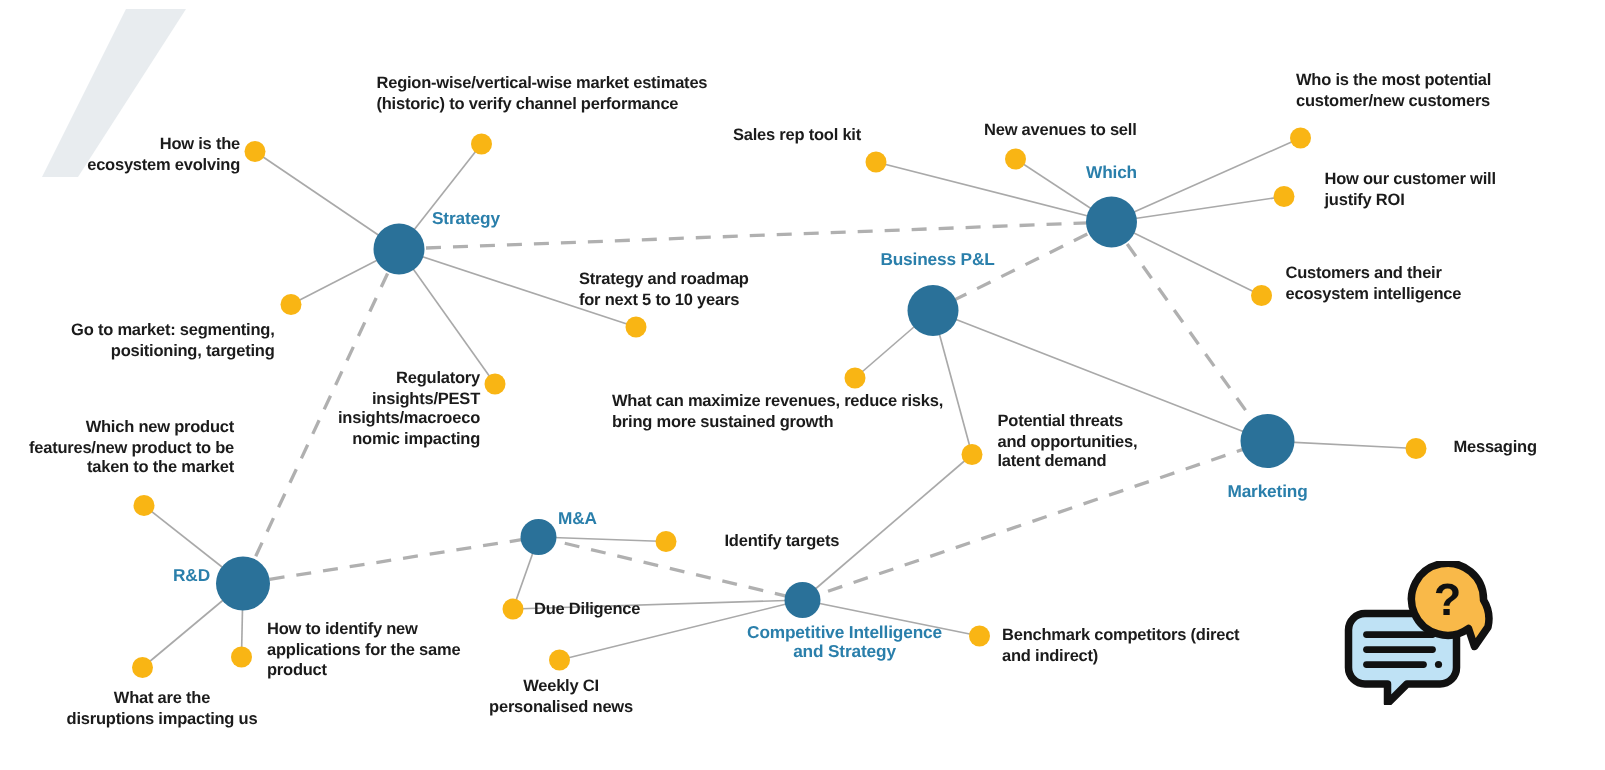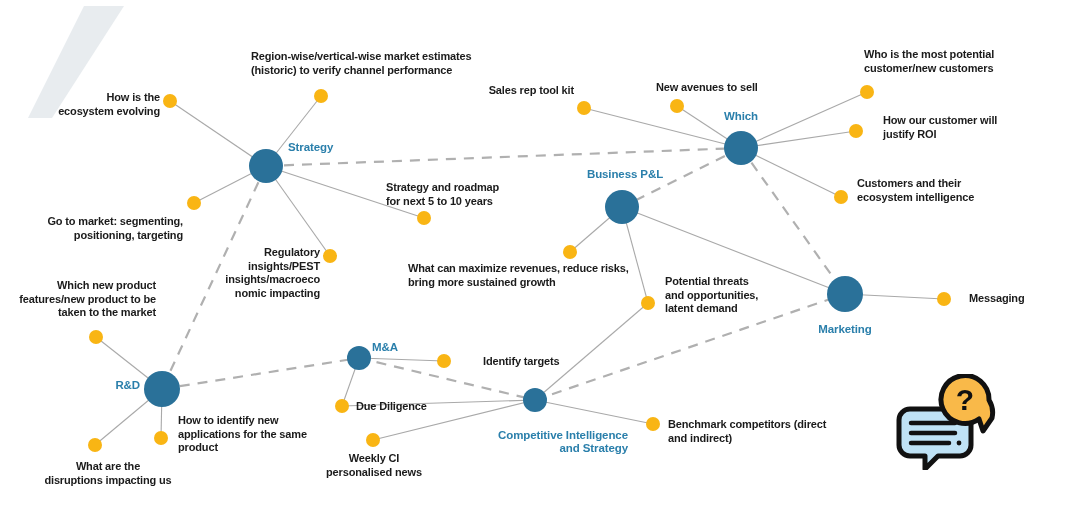--- a/index.html
+++ b/index.html
@@ -185,21 +185,21 @@
       <div class="hub-label anchor-center" style="left: 741px; top: 116px;">Which</div>
       <div class="hub" style="left: 622px; top: 207px; width: 34px; height: 34px; background: rgb(42, 113, 153);"></div>
       <div class="hub-label anchor-center" style="left: 625px; top: 174px;">Business P&amp;L</div>
       <div class="hub" style="left: 845px; top: 294px; width: 36px; height: 36px; background: rgb(42, 113, 153);"></div>
       <div class="hub-label anchor-center" style="left: 845px; top: 329px;">Marketing</div>
       <div class="hub" style="left: 162px; top: 389px; width: 36px; height: 36px; background: rgb(42, 113, 153);"></div>
       <div class="hub-label anchor-right" style="left: 140px; top: 385px;">R&amp;D</div>
       <div class="hub" style="left: 359px; top: 358px; width: 24px; height: 24px; background: rgb(42, 113, 153);"></div>
       <div class="hub-label anchor-left" style="left: 372px; top: 347px;">M&amp;A</div>
       <div class="hub" style="left: 535px; top: 400px; width: 24px; height: 24px; background: rgb(42, 113, 153);"></div>
-      <div class="hub-label anchor-center" style="left: 563px; top: 442px; text-align: right;">Competitive Intelligence
+      <div class="hub-label anchor-center" style="left: 563px; top: 429px;">Competitive Intelligence
 and Strategy</div>
     </div>
 
   <div id="qa-icon">
     <svg width="104" height="96" viewBox="0 0 104 96">
       <g>
         <path d="M6 46 a11 11 0 0 1 11 -11 h50 a11 11 0 0 1 11 11 v25 a11 11 0 0 1 -11 11 h-22 l-13 13 v-13 h-15 a11 11 0 0 1 -11 -11 z" fill="#bfe2f5" stroke="#111111" stroke-width="5" stroke-linejoin="round"></path>
         <line x1="18" y1="49" x2="62" y2="49" stroke="#111111" stroke-width="4.5" stroke-linecap="round"></line>
         <line x1="18" y1="59" x2="62" y2="59" stroke="#111111" stroke-width="4.5" stroke-linecap="round"></line>
         <line x1="18" y1="69" x2="56" y2="69" stroke="#111111" stroke-width="4.5" stroke-linecap="round"></line>

